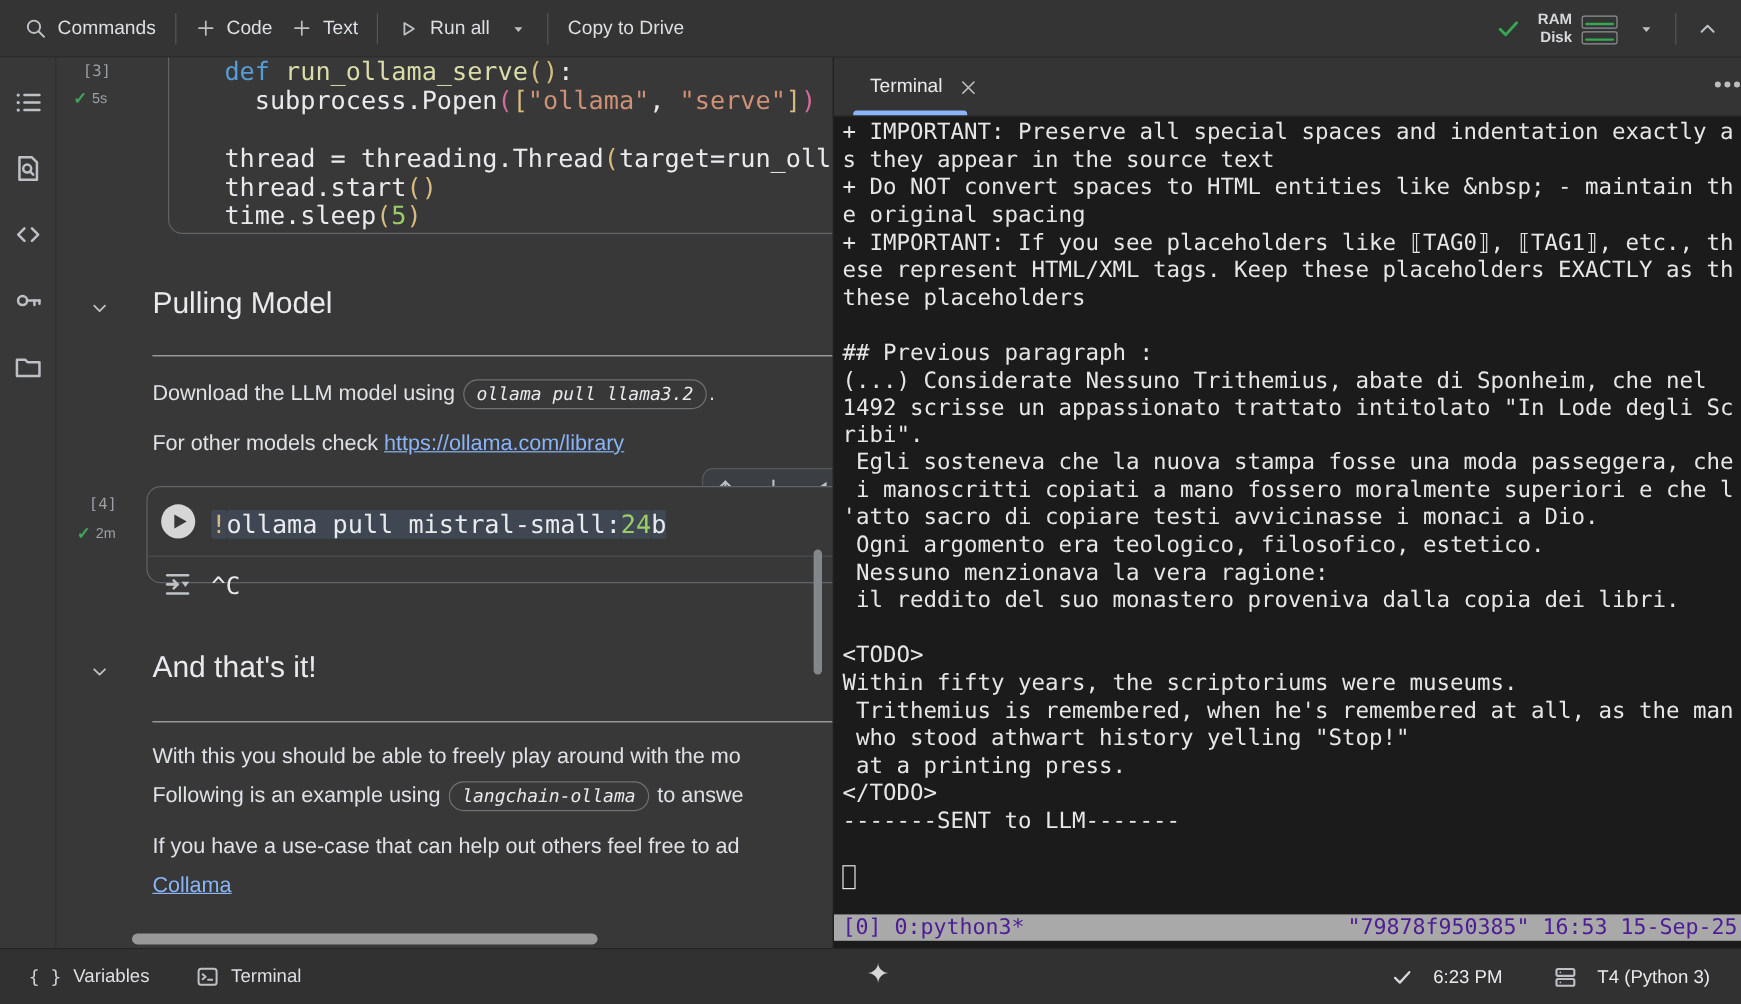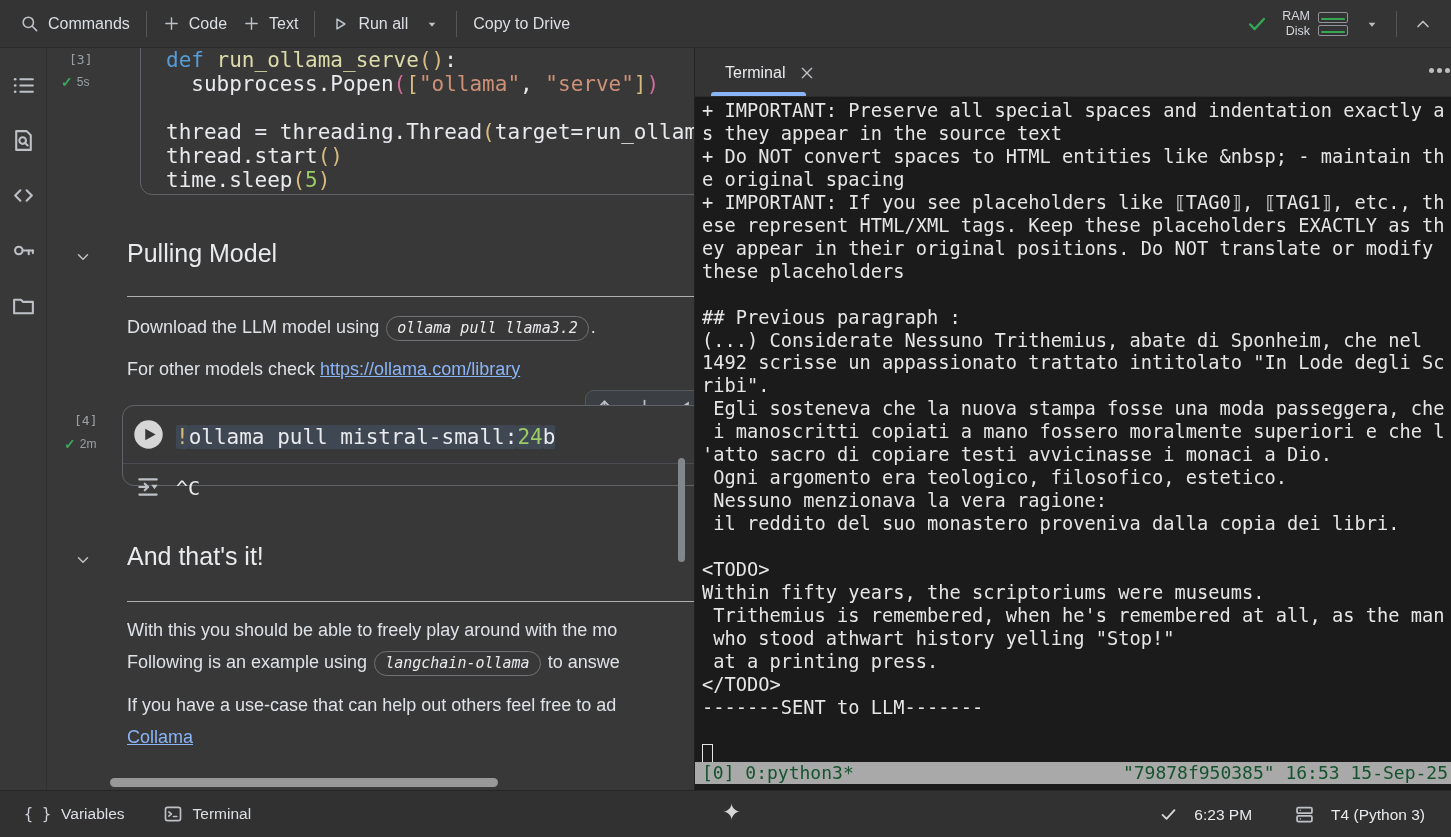--- a/index.html
+++ b/index.html
@@ -10,21 +10,21 @@
   svg { display:block; }
   .ico { stroke:#bdc1c6; fill:none; stroke-width:2; stroke-linecap:round; stroke-linejoin:round; }
 
   
   .topbar { position:absolute; left:0; top:0; width:1451px; height:48px; background:#343434;
             display:flex; align-items:center; padding:0 18px 0 20px; border-bottom:1px solid #2a2a2a; }
   .tb-item { display:flex; align-items:center; gap:9px; font-size:16px; color:#dcdfe3; cursor:pointer; }
   .tb-sep { width:1px; height:26px; background:#565656; margin:0 16px; }
   .tb-gap { width:16px; }
   .spacer { flex:1; }
-  .ramdisk { display:flex; align-items:center; gap:8px; }
+  .ramdisk { display:flex; align-items:flex-end; gap:8px;font-weight:bold; }
   .rd-labels { text-align:right; font-size:12.5px; line-height:15px; color:#d5d8dc; }
   .rd-bars .bar { width:30px; height:11px; border:1.5px solid #8f9397; border-radius:2px; margin:2px 0; position:relative; }
   .rd-bars .bar i { position:absolute; left:2px; right:2px; bottom:2px; height:2px; background:#34a853; border-radius:1px; }
 
   
   .bottombar { position:absolute; left:0; top:790px; width:1451px; height:47px; background:#313131;
                border-top:1px solid #262626; display:flex; align-items:center; padding:0 24px 0 24px; }
   .bb-item { display:flex; align-items:center; gap:10px; font-size:15.5px; color:#dcdfe3; margin-right:38px; cursor:pointer; }
   .braces { font-family:"DejaVu Sans Mono", monospace; font-size:15px; color:#cfd3d7; }
   .sparkle { position:absolute; left:722px; top:8px; font-family:"DejaVu Sans", sans-serif;
@@ -64,21 +64,21 @@
   .term-head { position:absolute; left:0; top:0; width:757px; height:49px; background:#343434; border-bottom:1px solid #2a2a2a; }
   .term-tab { position:absolute; left:16px; top:0; height:49px; display:flex; align-items:center; gap:14px;
               padding:0 14px; font-size:16px; color:#e8eaed; cursor:pointer; }
   .tab-underline { position:absolute; left:16px; bottom:0; width:95px; height:4px; background:#8ab4f8; border-radius:3px 3px 0 0; }
   .term-dots { position:absolute; right:2px; top:20px; display:flex; gap:3px; cursor:pointer; }
   .term-dots i { width:5px; height:5px; border-radius:50%; background:#bdbdbd; }
   .term-body { position:absolute; left:0; top:49px; width:757px; height:693px; padding:3px 0 0 7px; overflow:hidden; cursor:text; }
   .tline { white-space:pre; font-family:"DejaVu Sans Mono","DejaVu Sans", monospace; font-size:18.7px;
            line-height:22.95px; min-height:22.95px; color:#e6e6e6; }
   .cursor { display:inline-block; width:11px; height:20px; border:1px solid #e6e6e6; vertical-align:text-bottom; }
-  .tmux { position:absolute; left:0; bottom:6px; width:757px; height:22px; background:#a9a9a9; color:#14532d;
+  .tmux { position:absolute; left:0; bottom:6px; width:757px; height:22px; background:#a9a9a9; color:#4c1d95;
           font-family:"DejaVu Sans Mono", monospace; font-size:18px; line-height:22px; display:flex; justify-content:space-between; padding:0 4px 0 7px; white-space:pre; }
   .check { color:#3fa55c; font-weight:bold; }
 </style>
 </head>
 <body>
 
 <div class="app">
 
   <div class="topbar">
     <div class="tb-item">
@@ -179,21 +179,21 @@
   </div>
 
   <div class="nb">
 
     <div class="abs gut" style="left:22px; top:4px">[3]</div>
     <div class="abs gutrun" style="left:14px; top:26px">
       <span class="check" style="font-size:14px">✓</span>
       <span>5s</span>
     </div>
     <div class="cellbox" style="left:93px; top:-62px; width:620px; height:209px"></div>
-    <div class="abs" style="left:119px; top:0px">
+    <div class="abs" style="left:140px; top:0px">
       <div class="codeln"><span class="k">def </span><span class="fn">run_ollama_serve</span><span class="py">()</span><span>:</span></div>
       <div class="codeln"><span>  subprocess.Popen</span><span class="pp">(</span><span class="py">[</span><span class="s">"ollama"</span><span>, </span><span class="s">"serve"</span><span class="py">]</span><span class="pp">)</span></div>
       <div class="codeln">&nbsp;</div>
       <div class="codeln"><span>thread = threading.Thread</span><span class="py">(</span><span>target=run_ollama_serve</span></div>
       <div class="codeln"><span>thread.start</span><span class="py">()</span></div>
       <div class="codeln"><span>time.sleep</span><span class="py">(</span><span class="n">5</span><span class="py">)</span></div>
     </div>
 
     <svg class="ico chev" style="left:27px; top:200px" viewBox="0 0 24 24">
         <polyline points="6,9 12,15 18,9"></polyline>
@@ -269,21 +269,20 @@
           <i></i>
         </div>
     </div>
     <div class="term-body">
       <div class="tline">+ IMPORTANT: Preserve all special spaces and indentation exactly a</div>
       <div class="tline">s they appear in the source text</div>
       <div class="tline">+ Do NOT convert spaces to HTML entities like &amp;nbsp; - maintain th</div>
       <div class="tline">e original spacing</div>
       <div class="tline">+ IMPORTANT: If you see placeholders like ⟦TAG0⟧, ⟦TAG1⟧, etc., th</div>
       <div class="tline">ese represent HTML/XML tags. Keep these placeholders EXACTLY as th</div>
-      <div class="tline">ey appear in their original positions. Do NOT translate or modify</div>
       <div class="tline">these placeholders</div>
       <div class="tline"></div>
       <div class="tline">## Previous paragraph :</div>
       <div class="tline">(...) Considerate Nessuno Trithemius, abate di Sponheim, che nel</div>
       <div class="tline">1492 scrisse un appassionato trattato intitolato "In Lode degli Sc</div>
       <div class="tline">ribi".</div>
       <div class="tline"> Egli sosteneva che la nuova stampa fosse una moda passeggera, che</div>
       <div class="tline"> i manoscritti copiati a mano fossero moralmente superiori e che l</div>
       <div class="tline">'atto sacro di copiare testi avvicinasse i monaci a Dio.</div>
       <div class="tline"> Ogni argomento era teologico, filosofico, estetico.</div>

